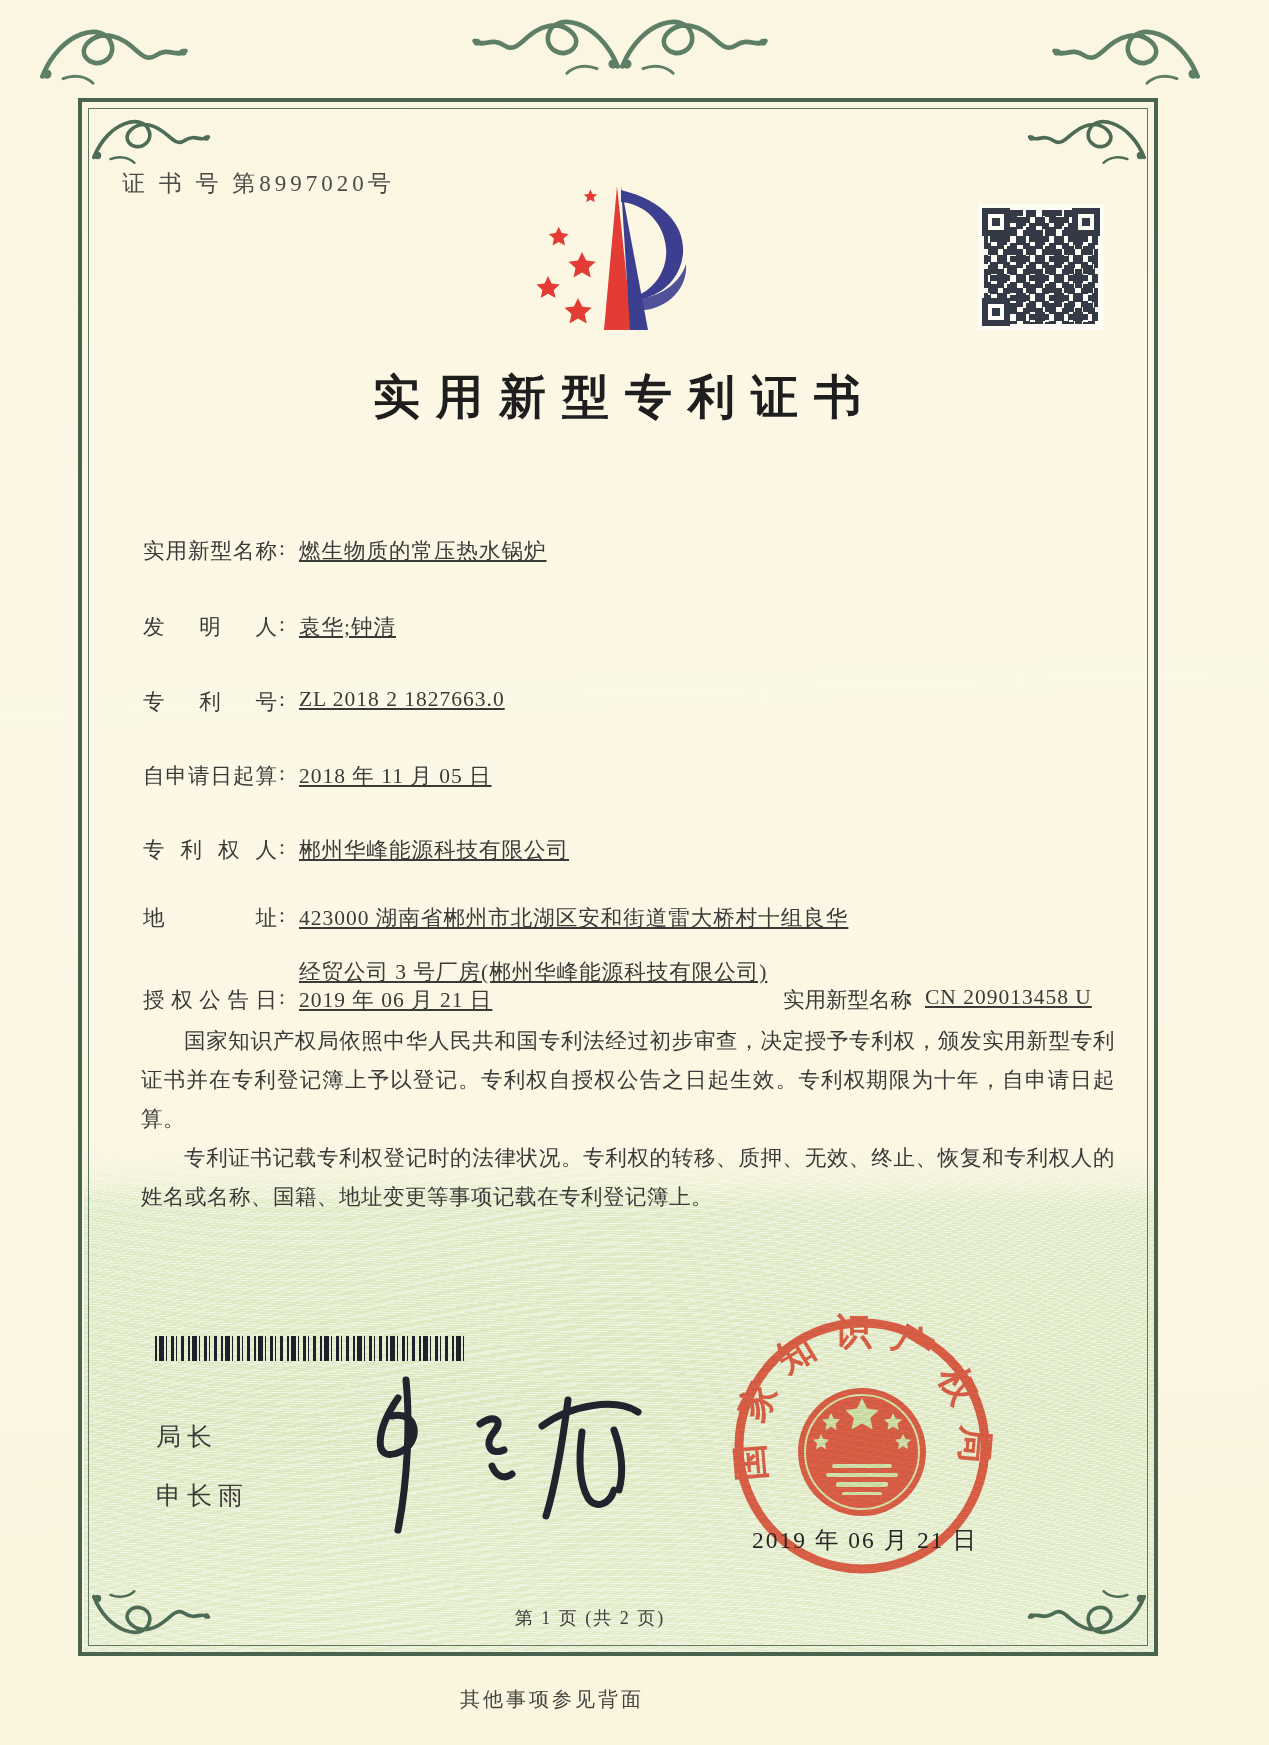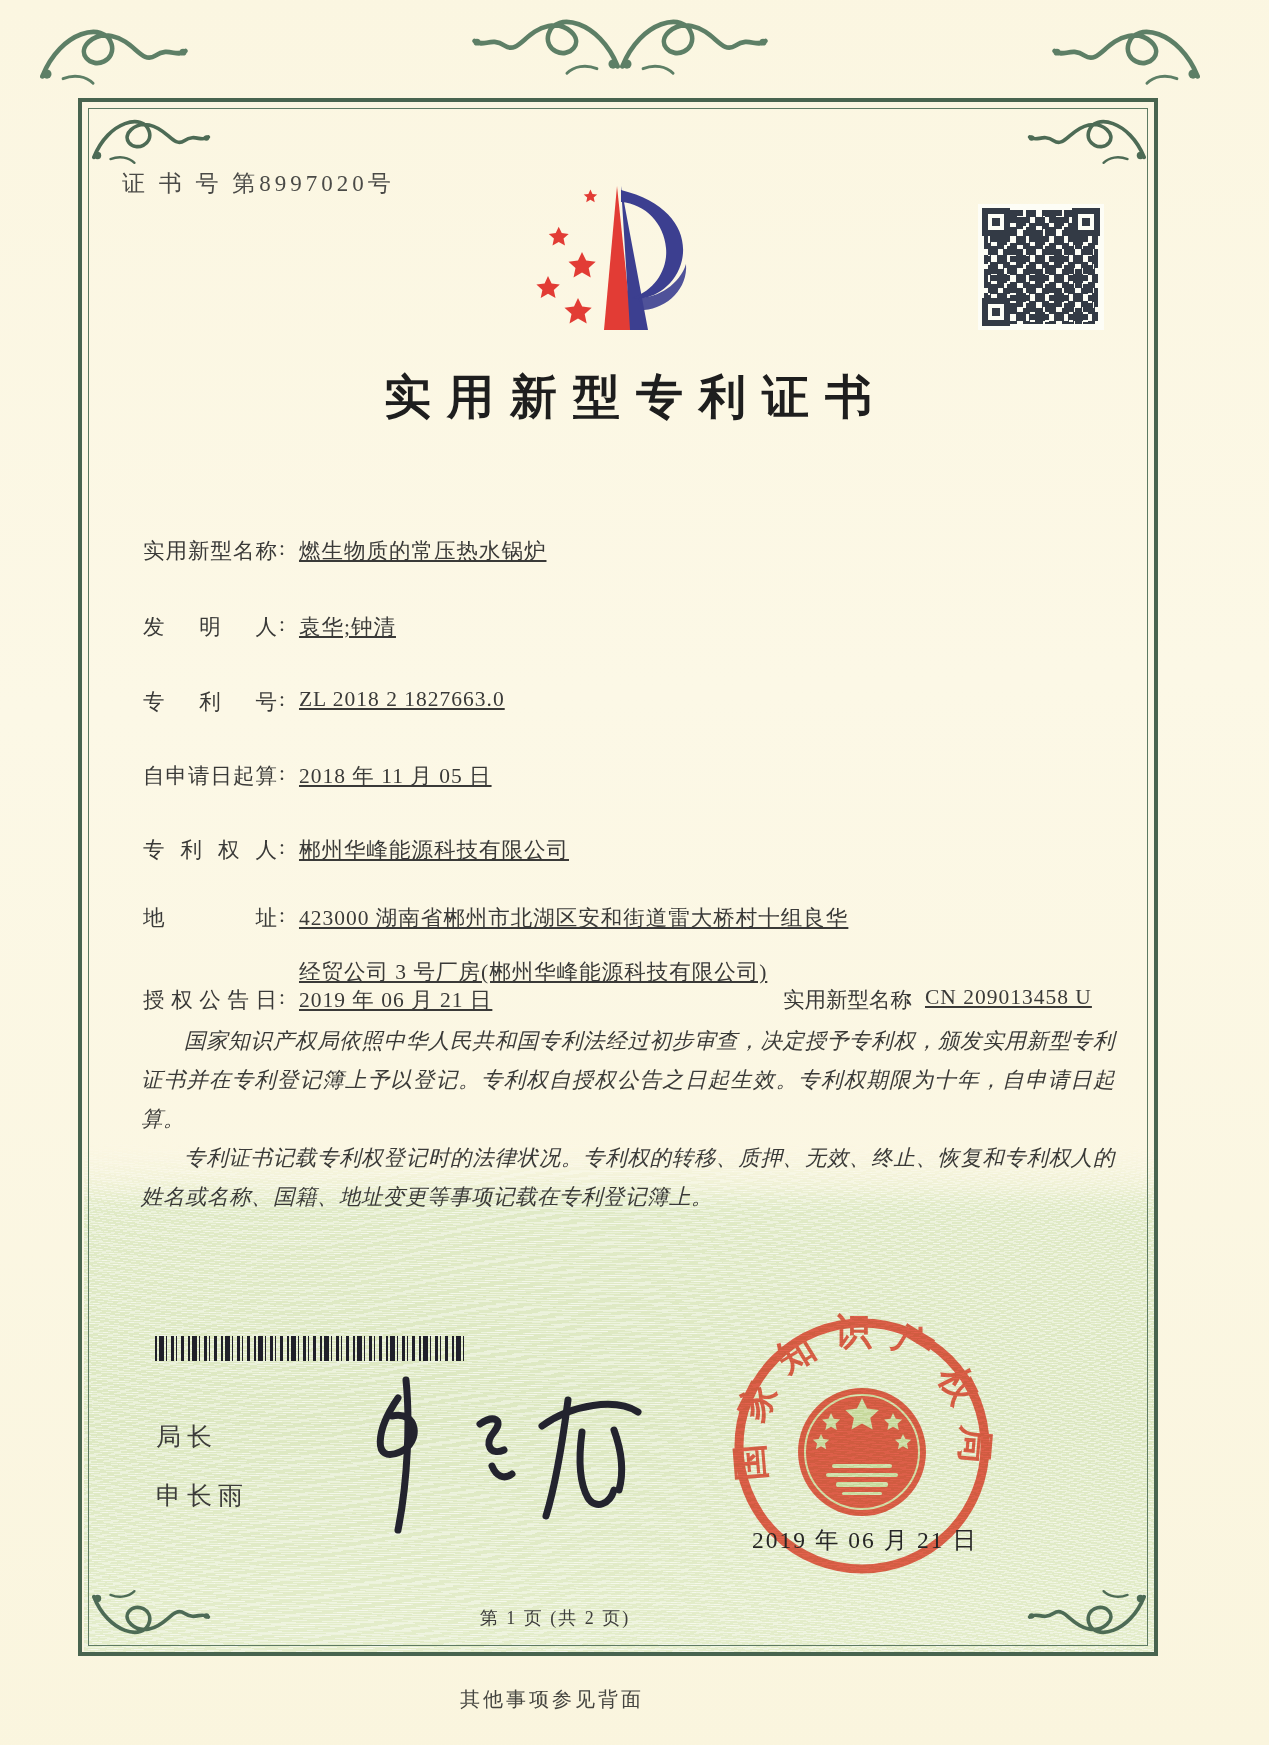--- a/index.html
+++ b/index.html
@@ -51,32 +51,32 @@
       repeating-conic-gradient(#333a45 0% 25%, transparent 0% 50%);
     background-size:13px 13px,19px 19px;
     background-position:0 0,4px 7px;
   }
   .finder{position:absolute;width:28px;height:28px;border:6px solid #333a45;background:#fdfdf6;box-sizing:border-box;}
   .finder::after{content:"";position:absolute;left:4px;top:4px;width:8px;height:8px;background:#333a45;}
   .finder.tl{left:4px;top:4px;}
   .finder.tr{right:4px;top:4px;}
   .finder.bl{left:4px;bottom:4px;}
   .doc-title{
-    position:absolute;left:16px;top:366px;width:1240px;text-align:center;
+    position:absolute;left:5px;top:366px;width:1240px;text-align:center;
     font-size:47px;font-weight:bold;letter-spacing:16px;color:#1e1e1e;
   }
   .field-row{position:absolute;left:143px;font-size:21.5px;color:#3a3a38;white-space:nowrap;}
   .field-label{display:inline-block;width:134px;text-align:justify;text-align-last:justify;vertical-align:top;}
   .field-colon{display:inline-block;margin:0 14px 0 2px;}
   .field-value{display:inline-block;letter-spacing:1px;vertical-align:top;text-decoration:underline;}
   .field-value .vline{display:block;white-space:nowrap;}
   .grant-no{position:absolute;left:640px;top:0;}
   .body-text{
     position:absolute;left:141px;top:1022px;width:974px;
-    font-size:21.5px;line-height:39px;text-align:justify;color:#3a3a38;letter-spacing:.5px;font-style:italic;
+    font-size:21.5px;line-height:39px;text-align:justify;color:#3a3a38;letter-spacing:.5px;
   }
   .body-text p{margin:0;text-indent:2em;}
   .barcode{
     position:absolute;left:155px;top:1336px;width:312px;height:25px;
     background:repeating-linear-gradient(90deg,
       #20202a 0 2px,transparent 2px 4px,
       #20202a 4px 9px,transparent 9px 11px,
       #20202a 11px 12px,transparent 12px 16px,
       #20202a 16px 19px,transparent 19px 21px,
       #20202a 21px 22px,transparent 22px 26px,
@@ -85,21 +85,21 @@
   .officer{position:absolute;left:156px;top:1420px;font-size:25px;color:#3c3c3a;letter-spacing:6px;}
   .officer .name{margin-top:26px;}
   .signature{position:absolute;left:320px;top:1368px;width:330px;height:180px;}
   .seal{position:absolute;left:728px;top:1312px;width:268px;height:268px;mix-blend-mode:multiply;}
   .seal-date{
     position:absolute;left:752px;top:1524px;width:240px;
     font-size:23.5px;color:#262626;letter-spacing:2px;white-space:nowrap;
   }
   .page-num{
     position:absolute;left:0;top:1606px;width:1110px;text-align:center;
-    font-size:18px;color:#3d3d3b;letter-spacing:2px;
+    font-size:18px;color:#3d3d3b;letter-spacing:2px;padding-left:35px;
   }
   .back-note{
     position:absolute;left:0;top:1686px;width:1040px;text-align:center;
     font-size:20px;color:#44443f;letter-spacing:3px;padding-left:32px;
   }
 </style>
 </head>
 <body>
 
 <div class="sheet">

